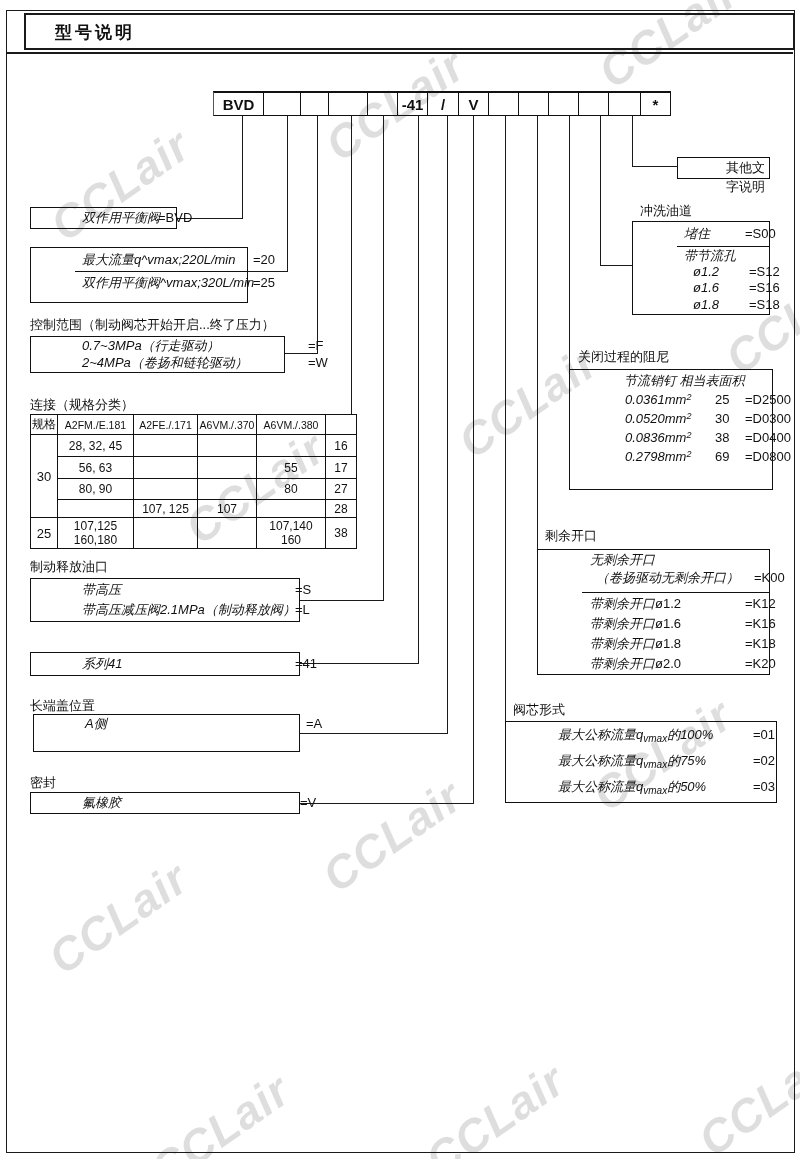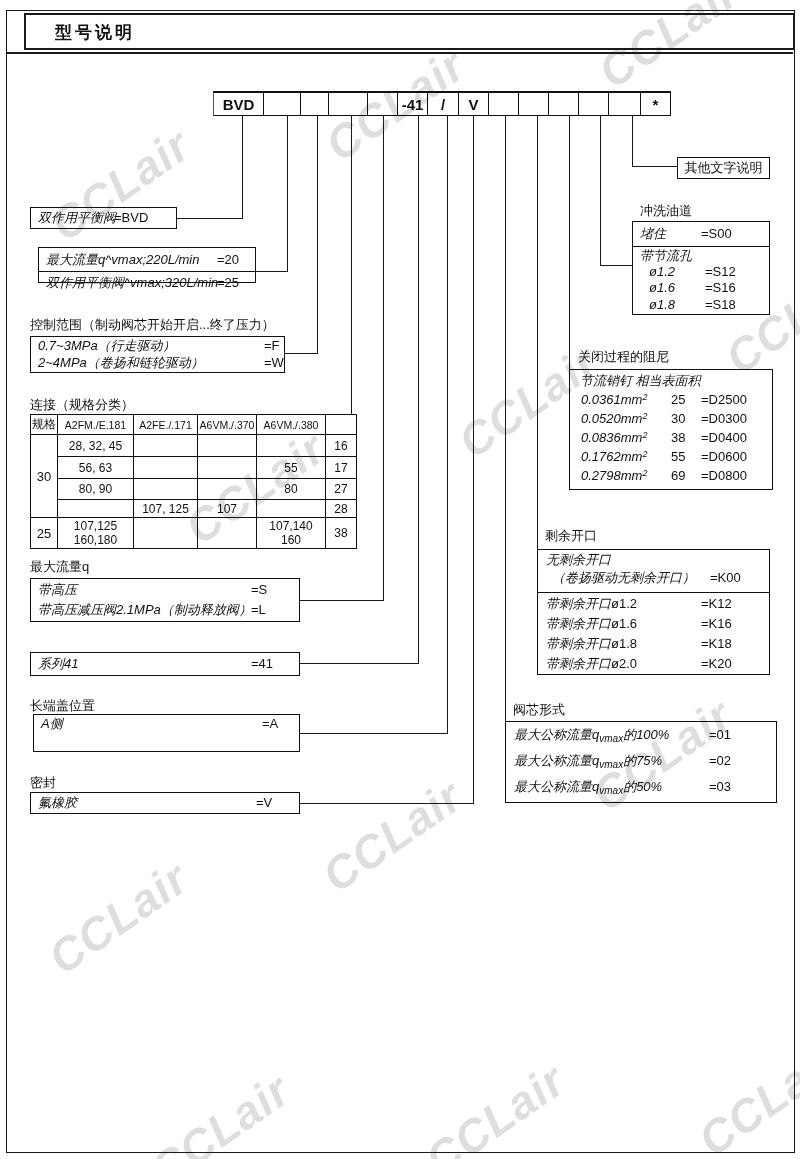--- a/index.html
+++ b/index.html
@@ -21,21 +21,21 @@
   .coderow{
     position:absolute;left:213px;top:91px;height:25px;display:flex;z-index:3;
     border-top:2.5px solid #111;border-bottom:1px solid #111;border-left:1px solid #555;
     box-sizing:border-box;
   }
   .ccell{
     box-sizing:border-box;border-right:1px solid #111;height:100%;
     display:flex;align-items:center;justify-content:center;
     font-size:15px;font-weight:bold;letter-spacing:0px;
   }
-  .obox{position:absolute;border:1.5px solid #111;box-sizing:border-box;z-index:2;background:transparent;}
+  .obox{position:absolute;border:1.5px solid #111;box-sizing:border-box;z-index:2;background:transparent;padding-left:44px;}
   .slabel{position:absolute;font-size:13px;z-index:2;white-space:nowrap;}
   .br{position:relative;}
   .lbl{position:absolute;left:7px;top:0;white-space:nowrap;font-style:italic;}
   .val{position:absolute;top:0;white-space:nowrap;}
   .fs13{font-size:13px;line-height:20px;}
   .divtop{border-top:1px solid #111;}
   .subv{font-size:10px;display:inline-block;transform:translateY(3px);}
   .supv{font-size:9px;display:inline-block;transform:translateY(-4px);}
   table.conn{
     position:absolute;left:30px;top:414px;border-collapse:collapse;table-layout:fixed;
@@ -112,21 +112,21 @@
   <div class="hl" style="left:600px;top:265px;width:33px"></div>
   <div class="hl" style="left:632px;top:166px;width:46px"></div>
 
   <div class="obox fs13" style="left:30px;top:207px;width:147px;height:22px">
     <div class="br" style="height:20px">
       <span class="lbl">双作用平衡阀</span>
       <span class="val" style="left:83px">=BVD</span>
     </div>
   </div>
 
-  <div class="obox fs13" style="left:38px;top:247px;width:218px;height:36px">
+  <div class="obox fs13" style="left:30px;top:247px;width:218px;height:56px">
     <div class="br" style="height:23px;line-height:23px">
       <span class="lbl">最大流量q^vmax;220L/min</span>
       <span class="val" style="left:178px">=20</span>
     </div>
     <div class="br divtop" style="height:23px;line-height:22px">
       <span class="lbl">双作用平衡阀^vmax;320L/min</span>
       <span class="val" style="left:178px">=25</span>
     </div>
   </div>
 
@@ -200,21 +200,21 @@
       <td></td>
       <td>
             <div class="two">107,140</div>
             <div class="two">160</div>
           </td>
       <td>38</td>
     </tr>
   </tbody>
     </table>
 
-  <div class="slabel" style="left:30px;top:558px">最大流量q</div>
+  <div class="slabel" style="left:30px;top:558px">制动释放油口</div>
   <div class="obox fs13" style="left:30px;top:578px;width:270px;height:44px">
     <div class="br" style="height:21px;line-height:22px">
       <span class="lbl">带高压</span>
       <span class="val" style="left:220px">=S</span>
     </div>
     <div class="br" style="height:21px;line-height:20px">
       <span class="lbl">带高压减压阀2.1MPa（制动释放阀）</span>
       <span class="val" style="left:220px">=L</span>
     </div>
   </div>
@@ -283,25 +283,20 @@
       <span class="lbl" style="left:11px"><span>0.0520mm</span><span class="supv">2</span></span>
       <span class="val" style="left:101px">30</span>
       <span class="val" style="left:131px">=D0300</span>
     </div>
     <div class="br" style="height:19px;line-height:19px">
       <span class="lbl" style="left:11px"><span>0.0836mm</span><span class="supv">2</span></span>
       <span class="val" style="left:101px">38</span>
       <span class="val" style="left:131px">=D0400</span>
     </div>
     <div class="br" style="height:19px;line-height:19px">
-      <span class="lbl" style="left:11px"><span>0.1762mm</span><span class="supv">2</span></span>
-      <span class="val" style="left:101px">55</span>
-      <span class="val" style="left:131px">=D0600</span>
-    </div>
-    <div class="br" style="height:19px;line-height:19px">
       <span class="lbl" style="left:11px"><span>0.2798mm</span><span class="supv">2</span></span>
       <span class="val" style="left:101px">69</span>
       <span class="val" style="left:131px">=D0800</span>
     </div>
   </div>
 
   <div class="slabel" style="left:545px;top:527px">剩余开口</div>
   <div class="obox fs13" style="left:537px;top:549px;width:233px;height:126px">
     <div class="br" style="height:19px;line-height:20px">
       <span class="lbl" style="left:8px">无剩余开口</span>

